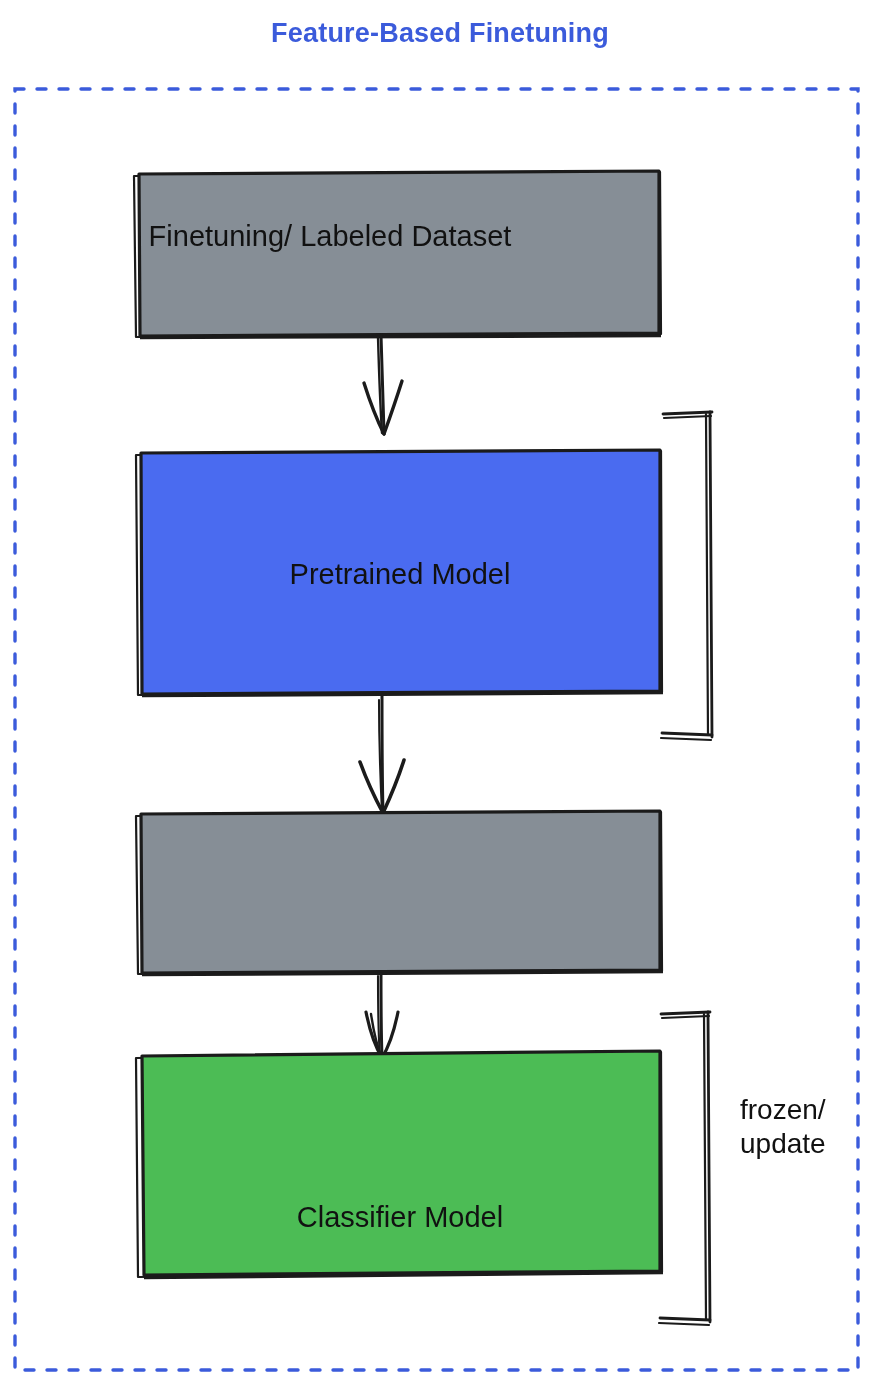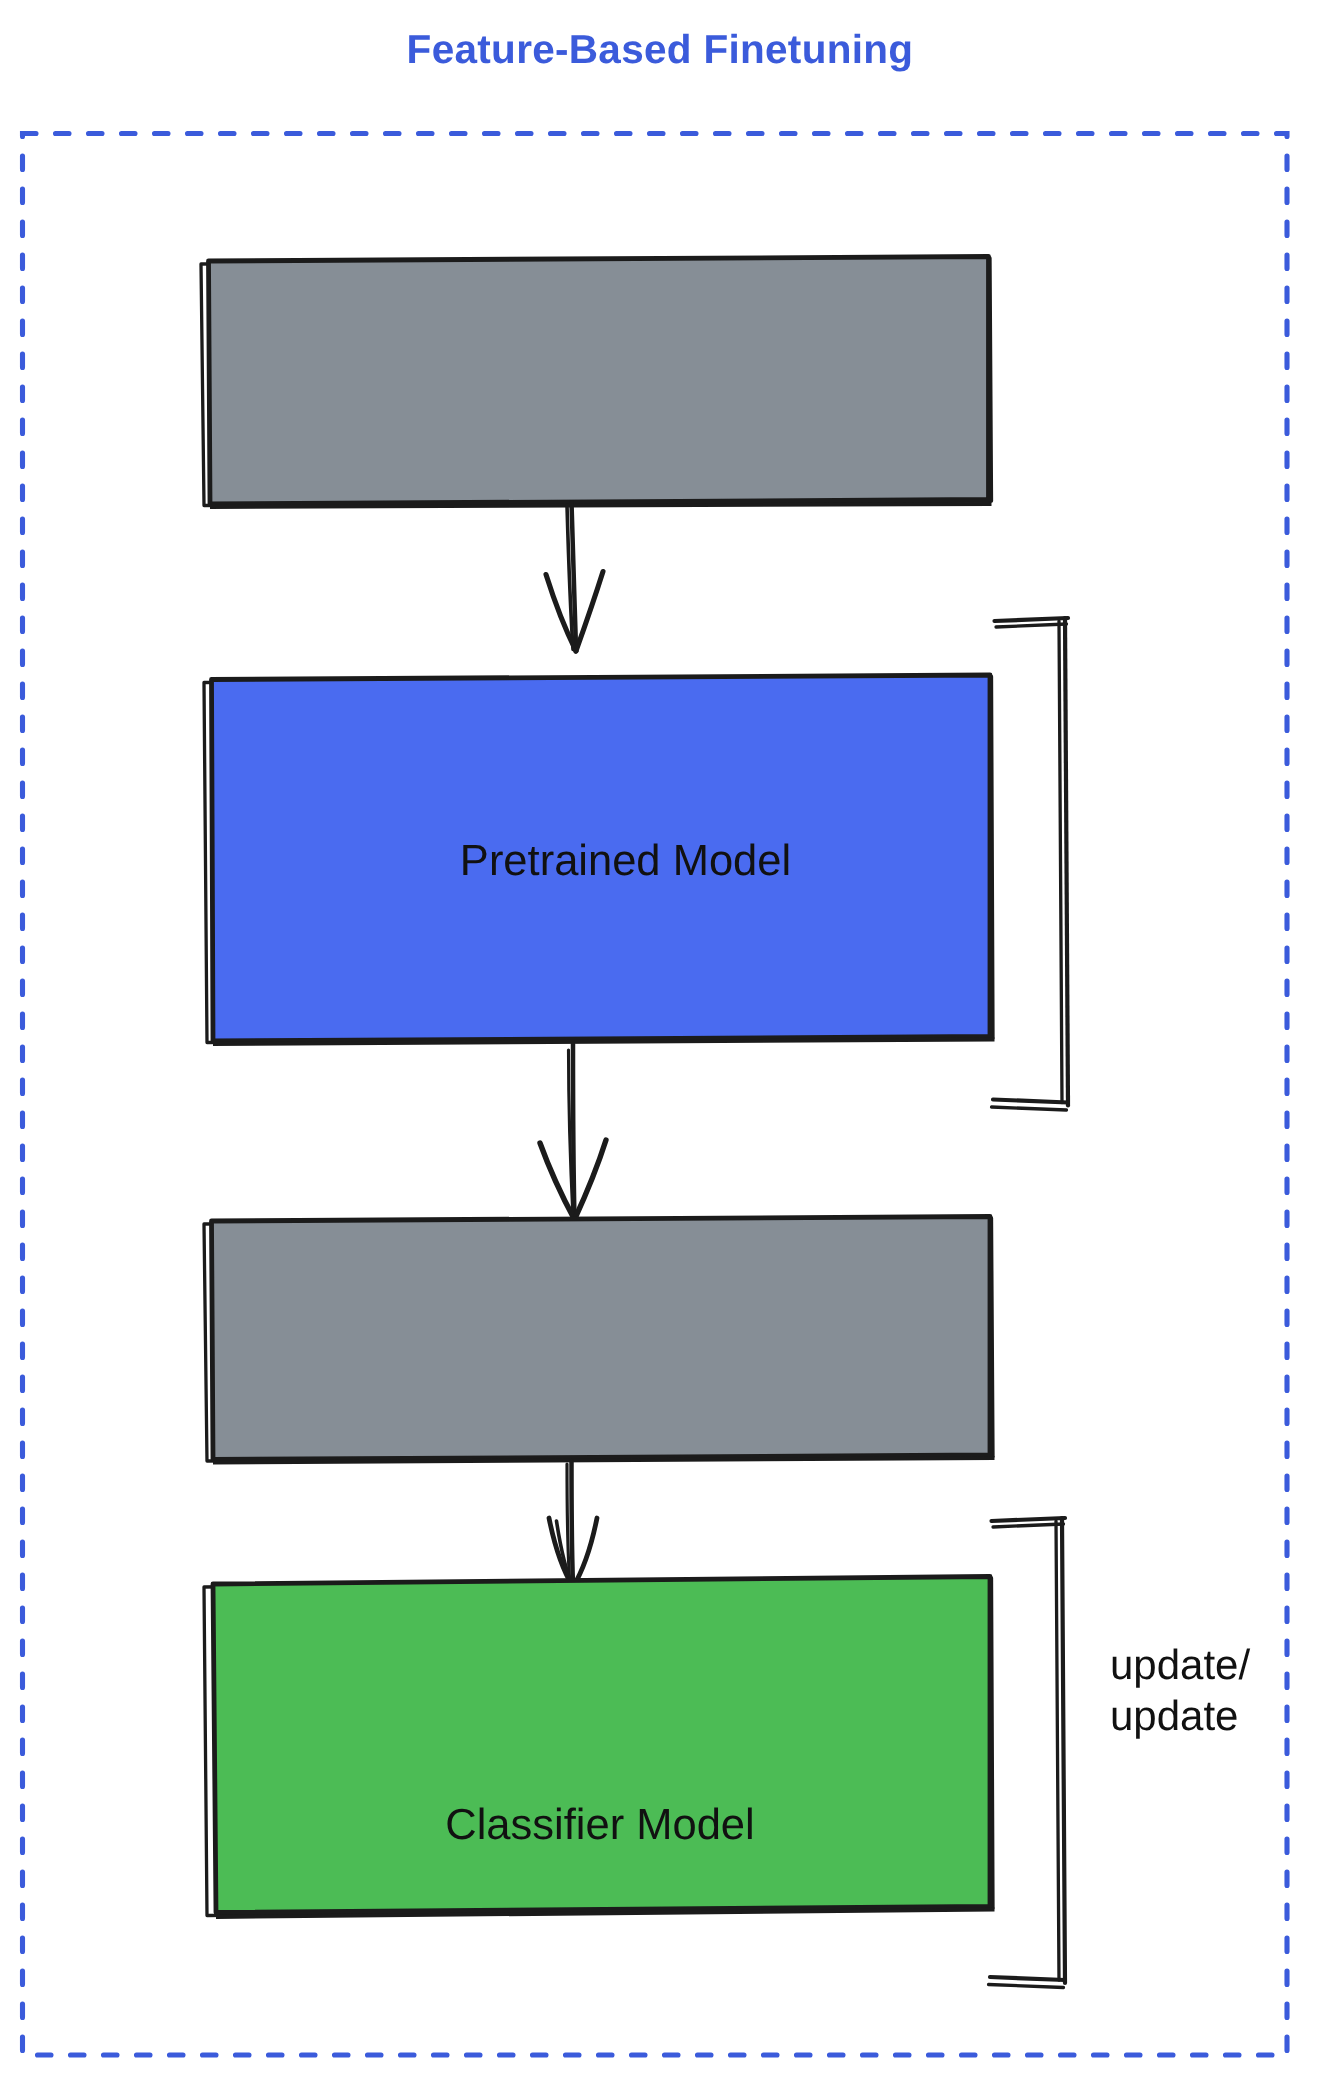--- a/index.html
+++ b/index.html
@@ -127,23 +127,24 @@
     <g>
       <path d="M661 1014 L710 1012" fill="none" stroke="#1b1b1b" stroke-width="2.8" stroke-linecap="round"></path>
       <path d="M662 1018 L709 1016" fill="none" stroke="#1b1b1b" stroke-width="2.2" stroke-linecap="round"></path>
       <path d="M708 1012 L710 1322" fill="none" stroke="#1b1b1b" stroke-width="2.8" stroke-linecap="round"></path>
       <path d="M704 1014 L706 1320" fill="none" stroke="#1b1b1b" stroke-width="2.2" stroke-linecap="round"></path>
       <path d="M660 1318 L710 1320" fill="none" stroke="#1b1b1b" stroke-width="2.8" stroke-linecap="round"></path>
       <path d="M659 1323 L709 1325" fill="none" stroke="#1b1b1b" stroke-width="2.2" stroke-linecap="round"></path>
     </g>
   </svg>
 
+  <div class="node-label" style="left:0; top:220px; width:660px; text-align:center;">Finetuning/ Labeled Dataset</div>
 
-  <div class="node-label" style="left:0; top:558px; width:800px; text-align:center;padding-left:17px;">Pretrained Model</div>
+  <div class="node-label" style="left:0; top:558px; width:800px; text-align:center;">Pretrained Model</div>
 
 
   <div class="node-label" style="left:0; top:1201px; width:800px; text-align:center;">Classifier Model</div>
 
 
-  <div class="bracket-label" style="left:740px; top:1093px;">update/
+  <div class="bracket-label" style="left:740px; top:1093px;">frozen/
 update</div>
 
 </div>
 
 </body></html>

